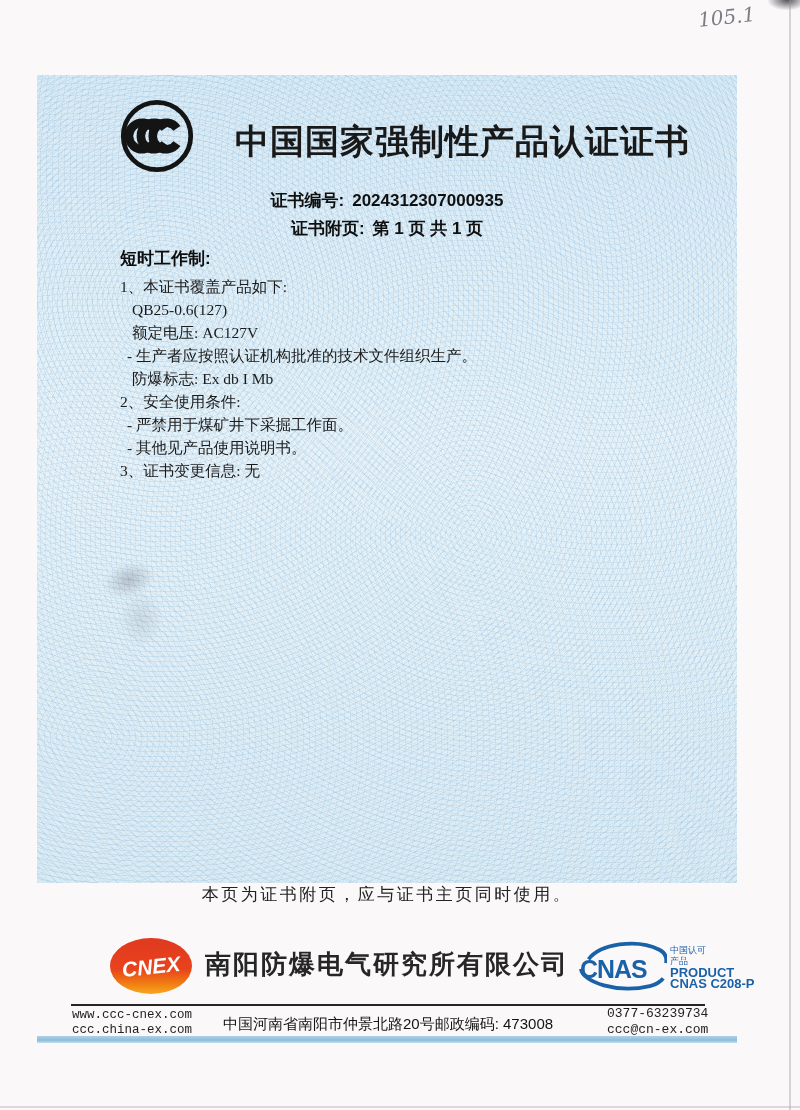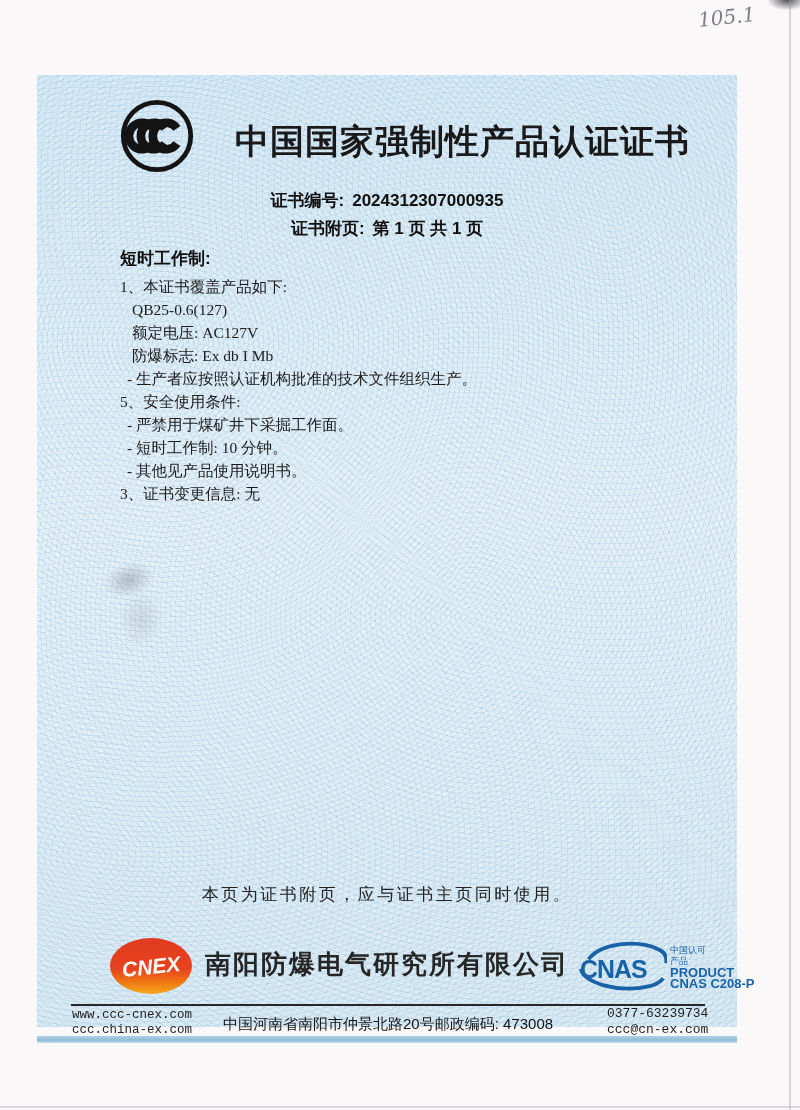--- a/index.html
+++ b/index.html
@@ -3,21 +3,21 @@
 <meta charset="utf-8">
 <style>
   html,body{margin:0;padding:0;}
   .scan{
     position:relative;width:800px;height:1110px;overflow:hidden;
     background:#fbf8f9;
     font-family:"Liberation Sans","DejaVu Sans",sans-serif;
   }
   
   .page{
-    position:absolute;left:37px;top:75px;width:700px;height:952px;
+    position:absolute;left:37px;top:75px;width:700px;height:808px;
     background:
       repeating-radial-gradient(circle at 18% 28%, rgba(125,175,212,0.20) 0 1px, rgba(0,0,0,0) 1px 5px),
       repeating-radial-gradient(circle at 82% 12%, rgba(125,175,212,0.16) 0 1px, rgba(0,0,0,0) 1px 6px),
       repeating-radial-gradient(circle at 62% 57%, rgba(125,175,212,0.15) 0 1px, rgba(0,0,0,0) 1px 5px),
       repeating-radial-gradient(circle at 8% 82%, rgba(125,175,212,0.15) 0 1px, rgba(0,0,0,0) 1px 6px),
       linear-gradient(180deg,#d8eaf5 0%,#e7f2f8 45%,#dbebf4 100%);
   }
   .ccc-logo{position:absolute;left:82px;top:23px;width:76px;height:76px;}
   .title{
     position:absolute;left:198px;top:44px;font-size:34px;font-weight:bold;
@@ -123,25 +123,24 @@
     <div class="cert-line cert-pg">
       <span>证书附页:</span><span class="v">第 1 页  共 1 页</span>
     </div>
 
     <div class="info-head">短时工作制:</div>
 
     <div class="body-lines">
       <div class="bl i0">1、本证书覆盖产品如下:</div>
       <div class="bl i2">QB25-0.6(127)</div>
       <div class="bl i2">额定电压: AC127V</div>
+      <div class="bl i1">- 生产者应按照认证机构批准的技术文件组织生产。</div>
       <div class="bl i2">防爆标志: Ex db I Mb</div>
-      <div class="bl i1">- 生产者应按照认证机构批准的技术文件组织生产。</div>
-      <div class="bl i0">5、安全使用条件:</div>
+      <div class="bl i0">2、安全使用条件:</div>
       <div class="bl i1">- 严禁用于煤矿井下采掘工作面。</div>
-      <div class="bl i1">- 短时工作制: 10 分钟。</div>
       <div class="bl i1">- 其他见产品使用说明书。</div>
       <div class="bl i0">3、证书变更信息: 无</div>
     </div>
 
     <div class="smudge-a"></div>
     <div class="smudge-b"></div>
 
     <div class="notice">本页为证书附页，应与证书主页同时使用。</div>
 
     <svg class="cnex-logo" viewBox="0 0 86 60" aria-hidden="true">

